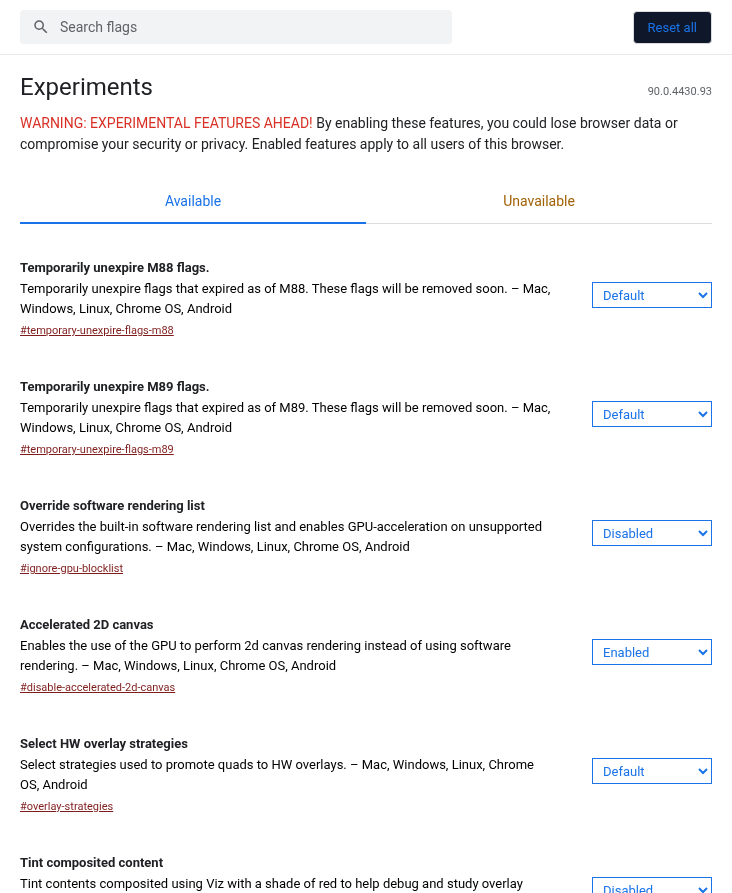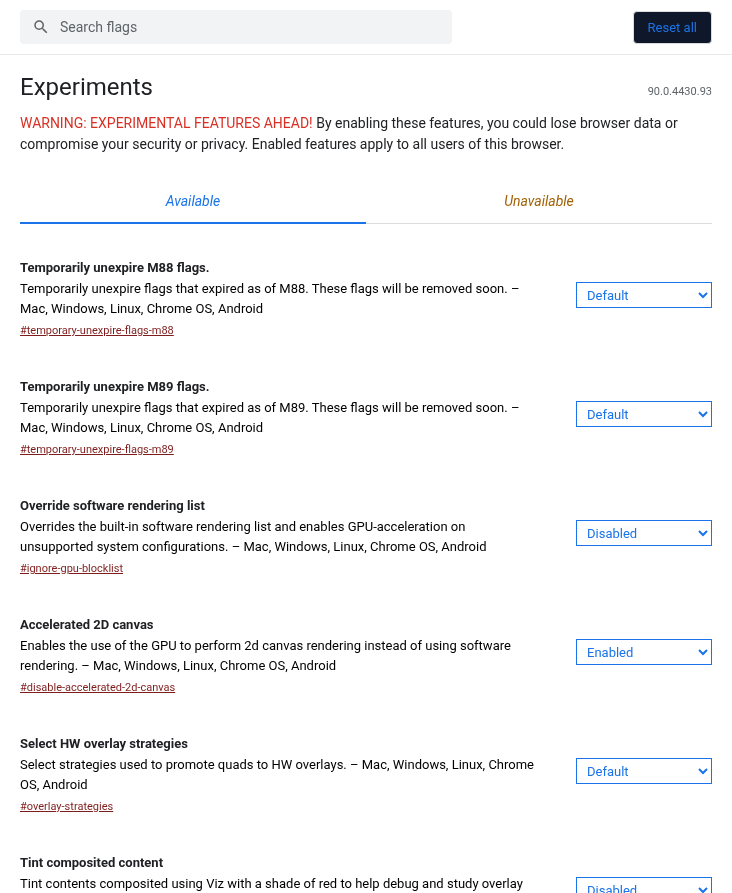--- a/index.html
+++ b/index.html
@@ -86,21 +86,20 @@
       color: #202124;
       line-height: 1.5;
       margin-bottom: 24px;
     }
     .warning-text {
       color: #d93025;
     }
     .tabs {
       display: flex;
       border-bottom: 1px solid #dadce0;
-      font-style: italic;
     }
     .tab {
       flex: 1;
       text-align: center;
       padding: 14px 0;
       font-size: 14px;
       color: #a16207;
       cursor: pointer;
       position: relative;
     }
@@ -142,21 +141,21 @@
       margin-bottom: 4px;
     }
     .flag-tag {
       font-size: 11px;
       color: #7f1d1d;
       text-decoration: underline;
       cursor: pointer;
       display: inline-block;
     }
     .flag-select {
-      width: 136px;
+      width: 120px;
       height: 26px;
       border: 1px solid #1a73e8;
       background: #fff;
       color: #1a73e8;
       font-size: 13px;
       padding: 0 6px;
       font-family: inherit;
       cursor: pointer;
       margin-top: 22px;
       flex-shrink: 0;

